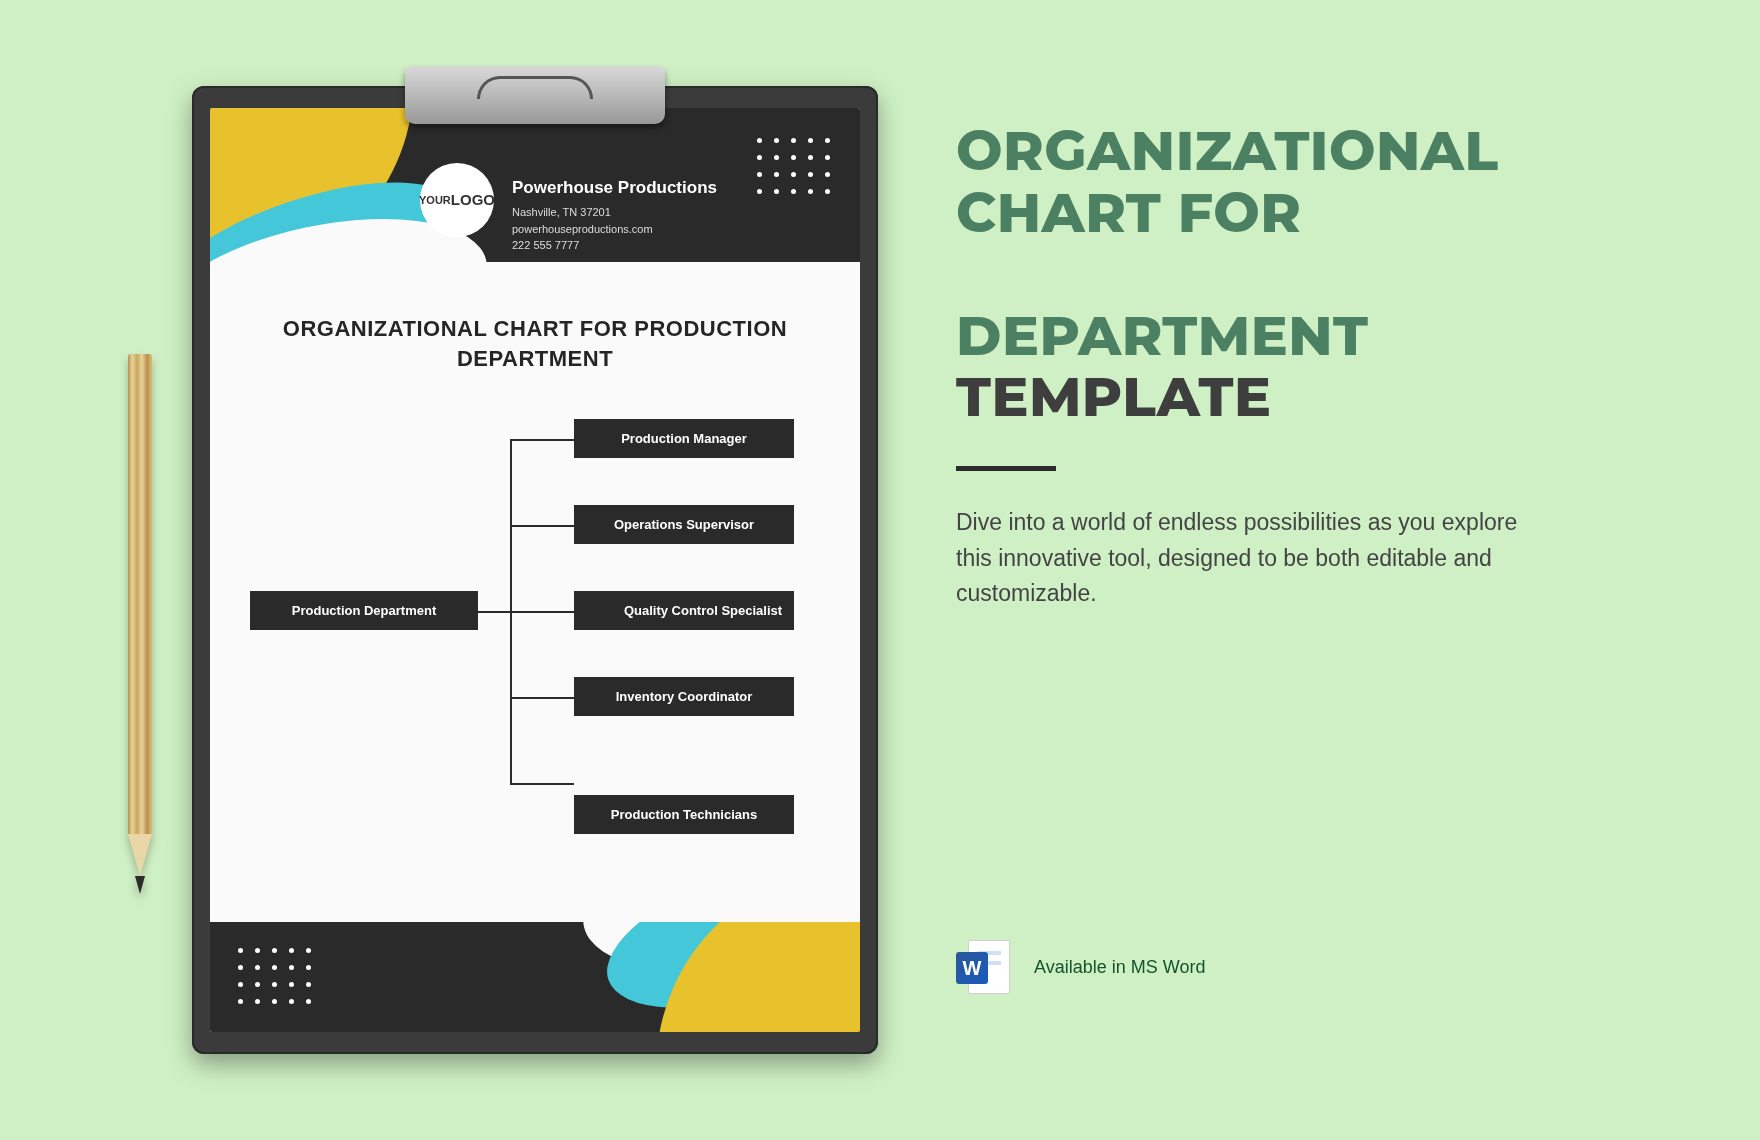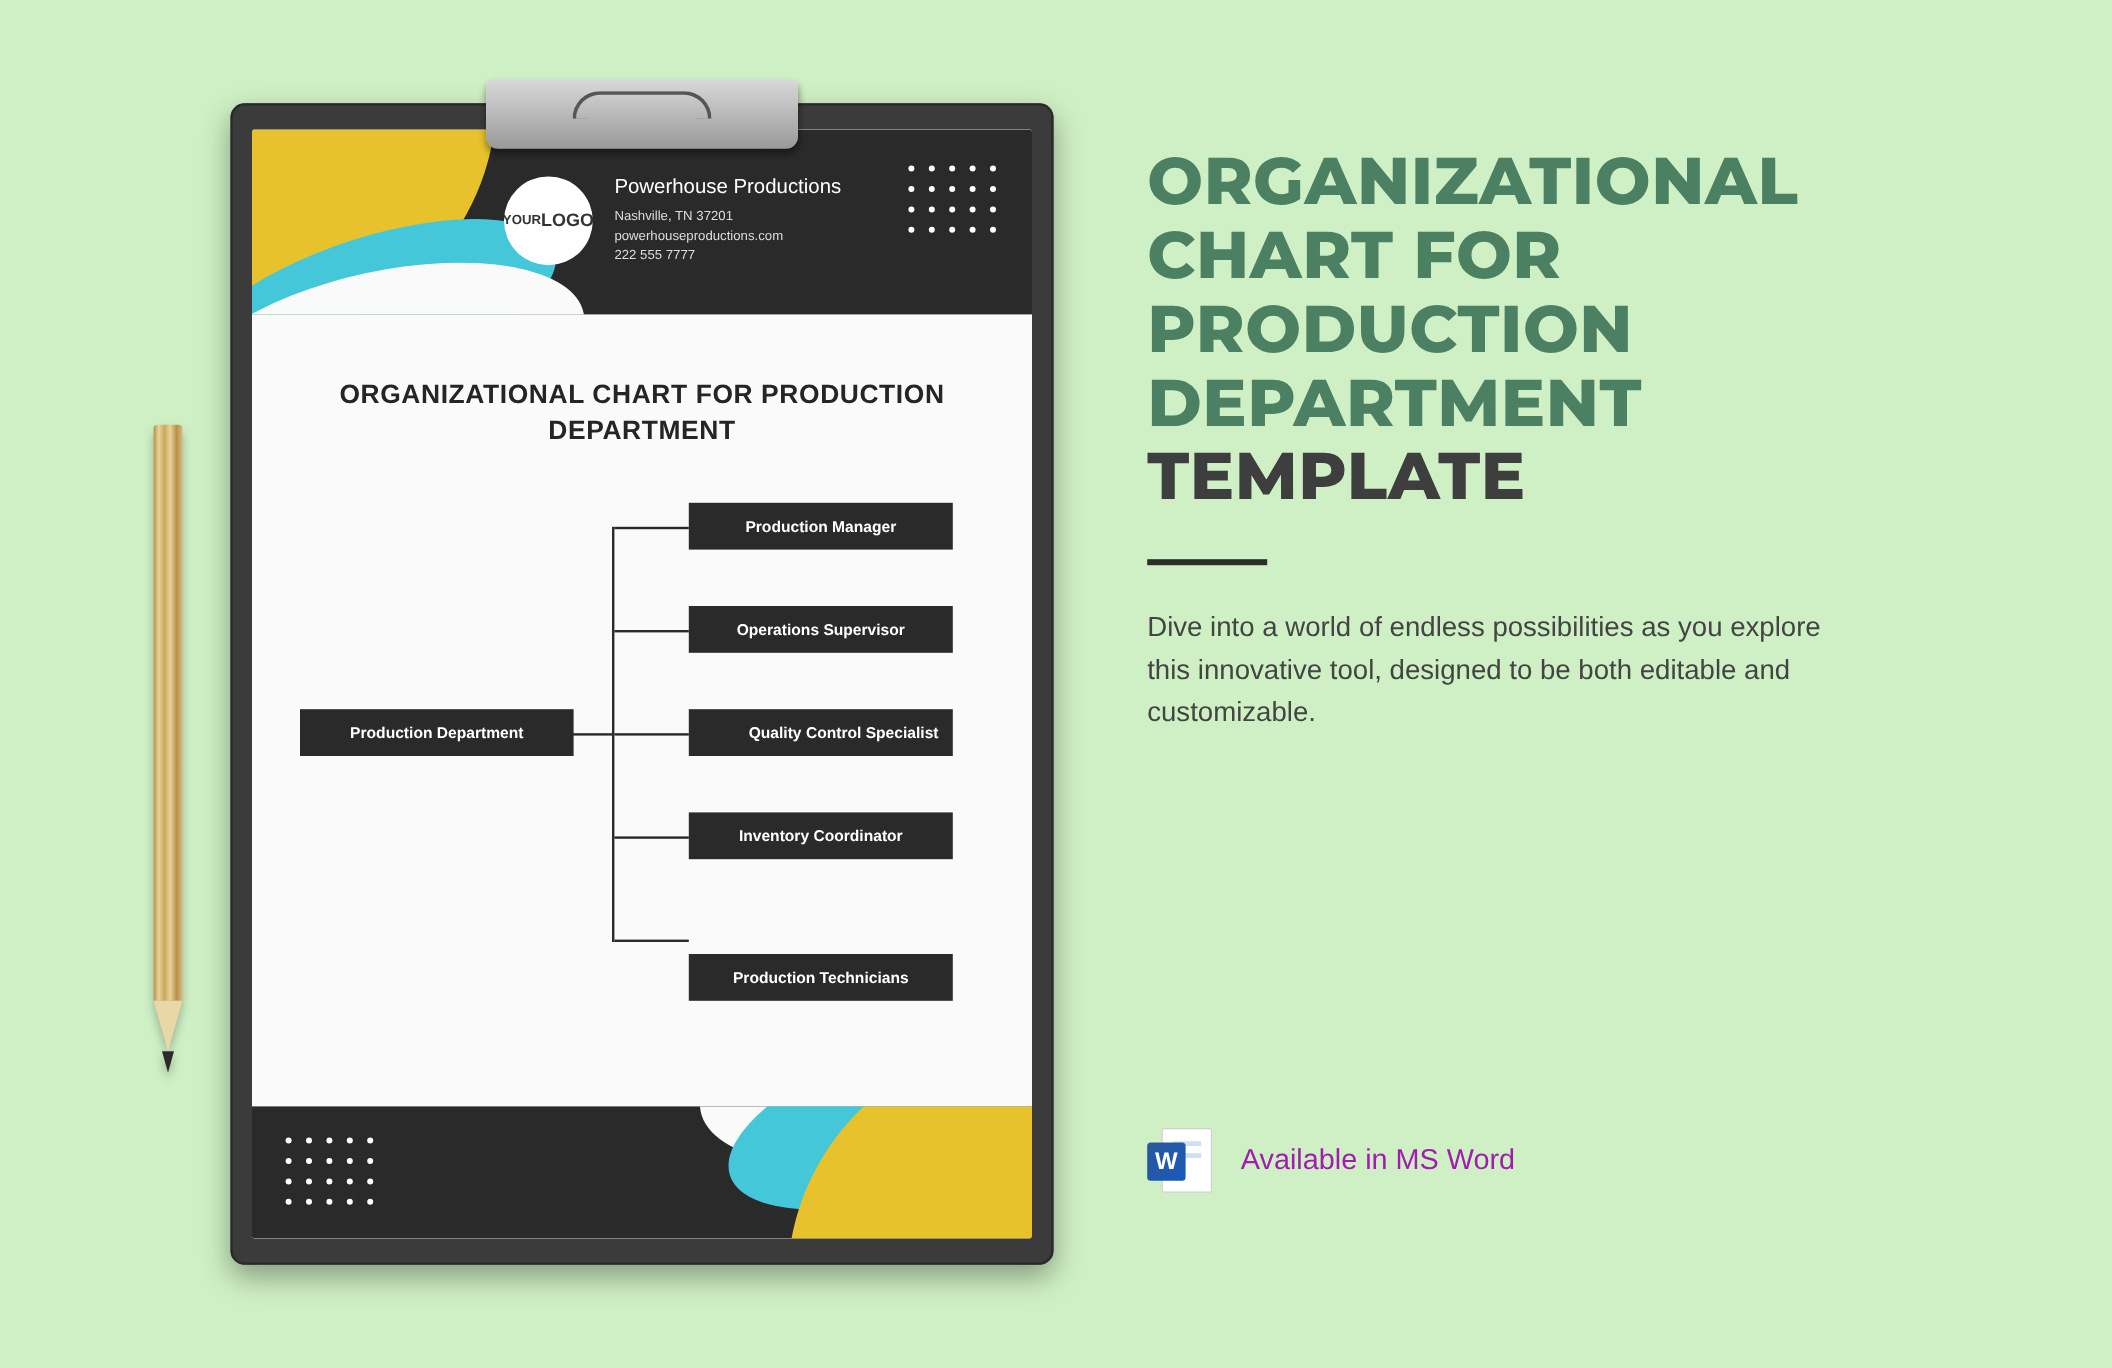--- a/index.html
+++ b/index.html
@@ -77,22 +77,22 @@
     background: linear-gradient(135deg,#2b579a,#185abd);
     border-radius: 3px;
     color:#fff;
     font-weight:700;
     font-size:20px;
     display:flex;
     align-items:center;
     justify-content:center;
   }
   .avail-text {
-    font-size: 24px;
-    color: #a21caf;
+    font-size: 18px;
+    color: #14532d;
     font-weight: 500;
   }
 
   
   .pencil {
     position: absolute;
     left: 128px;
     top: 354px;
     width: 24px;
     height: 540px;
@@ -226,21 +226,21 @@
     flex-direction:row;
     align-items:center;
     justify-content:center;
     font-size:11px;
     font-weight:600;
     color:#333;
     line-height:1.1;
   }
   .logo-circle .big { font-size:15px; font-weight:800; }
   .company-text { color:#fff; }
-  .company-text .name { font-size:17px; font-weight:400; margin-bottom:6px;}
+  .company-text .name { font-size:17px; font-weight:700; margin-bottom:6px;margin-top:32px;}
   .company-text .line { font-size:11px; line-height:1.5; color:#ddd; }
 
   
   .doc-title {
     text-align:center;
     font-size:22px;
     font-weight:800;
     color:#252525;
     margin: 52px 40px 0;
     line-height:1.35;
@@ -424,21 +424,21 @@
       </div>
     </div>
 
   </div>
 </div>
 
 <div class="right-panel">
   <h1 class="main-title">
     <span class="green">ORGANIZATIONAL</span><br>
     <span class="green">CHART FOR</span><br>
-    <span class="green">PRODUCTION</span><br>
+    <br>
     <span class="green">DEPARTMENT</span><br>
     <span>TEMPLATE</span>
   </h1>
   <div class="divider"></div>
   <p class="description">Dive into a world of endless possibilities as you explore this innovative tool, designed to be both editable and customizable.</p>
 </div>
 
 <div class="availability">
   <div class="word-icon">
     <div class="page"></div>

